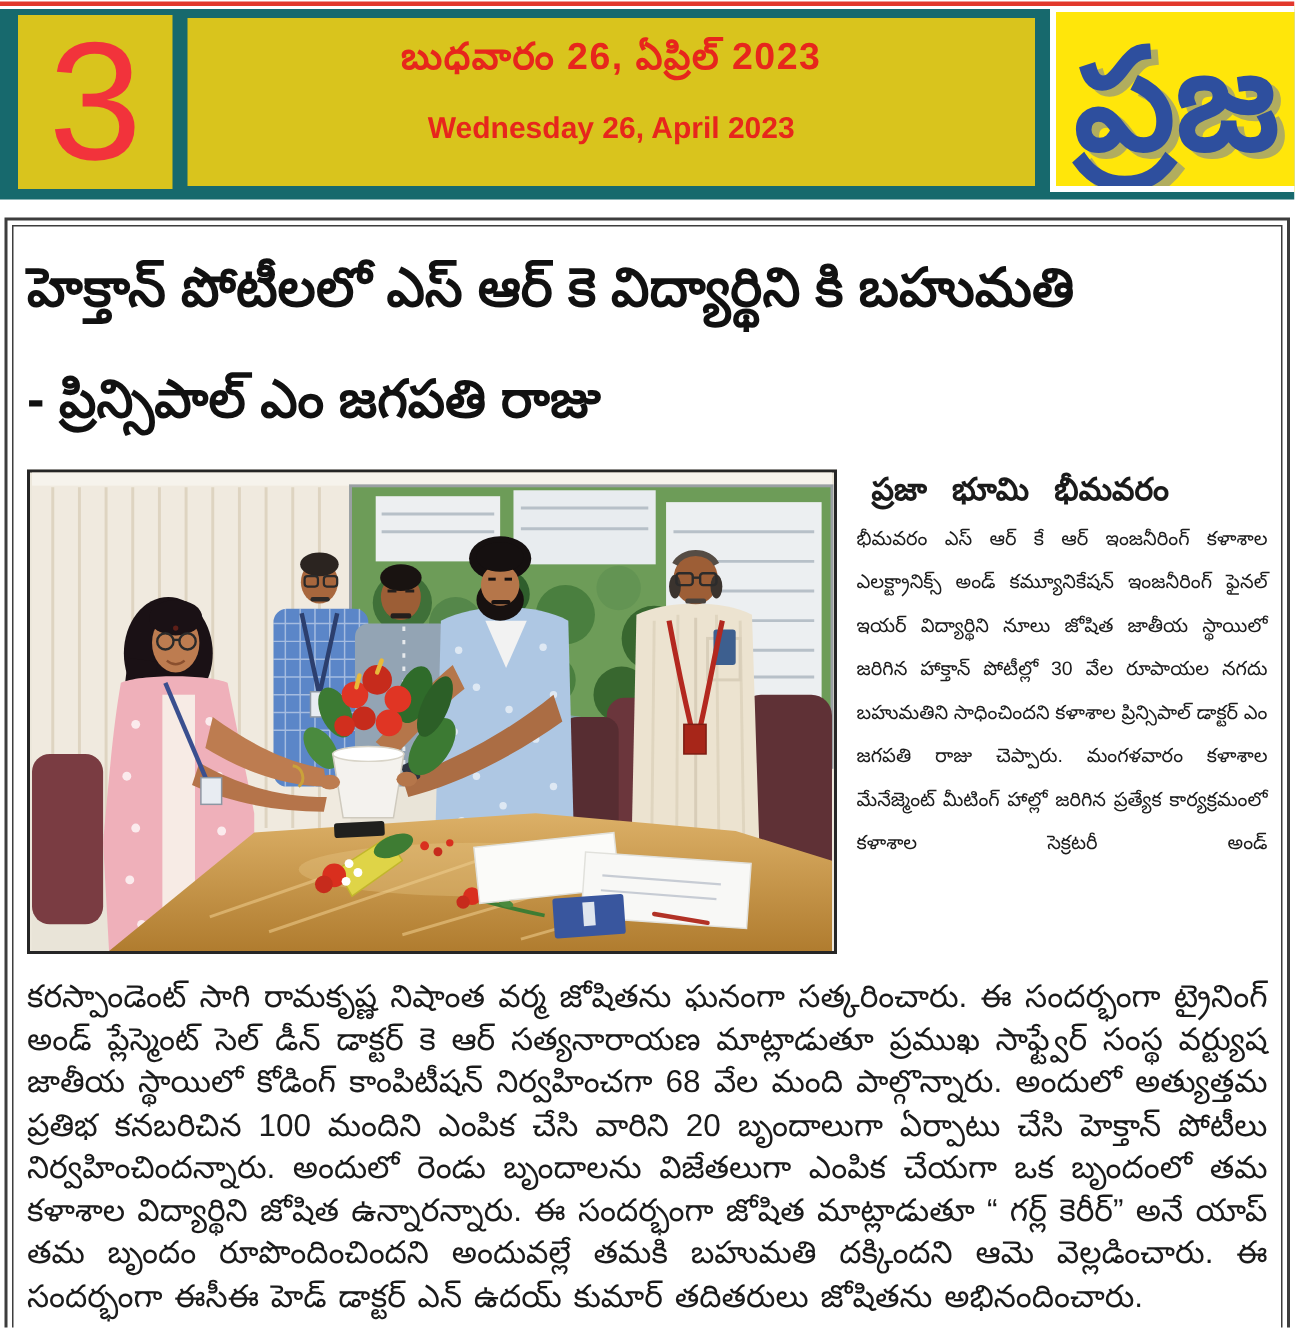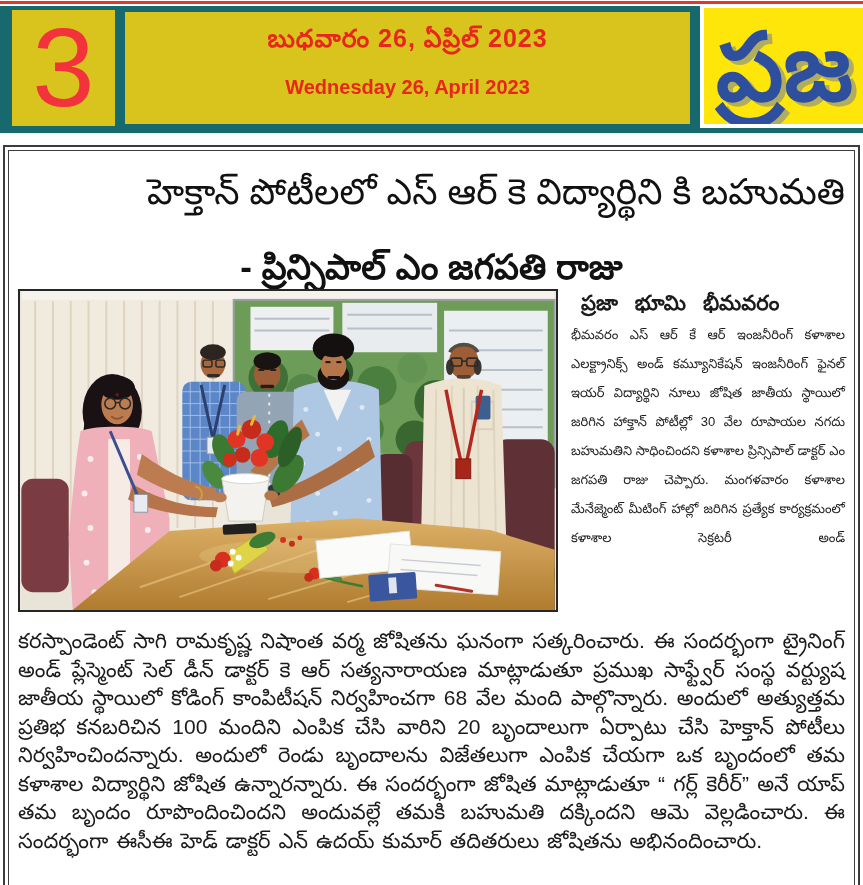--- a/index.html
+++ b/index.html
@@ -23,26 +23,26 @@
   .logo-box span { display:block; font-size:95px; font-weight:bold; color:#2e4f9e;
                    line-height:118px; margin-left:12px; white-space:nowrap;
                    text-shadow:5px 4px 0 rgba(125,135,150,.6); }
 
   
   .article-frame { position:absolute; top:145px; left:3px; width:857px; height:790px;
                    border:2px solid #3d3d3d; background:#fff; }
   .article-inner { border:1px solid #3d3d3d; margin:3px; height:782px; padding:8px 9px 0 9px;
                    overflow:hidden; }
 
-  .headline1 { text-align:right; font-weight:normal; color:#111; font-size:36px;
+  .headline1 { text-align:left; font-weight:bold; color:#111; font-size:36px;
                line-height:46px; margin-top:10px; white-space:nowrap; }
-  .headline2 { text-align:center; font-weight:bold; color:#111; font-size:35px;
+  .headline2 { font-weight:bold; color:#111; font-size:35px;
                line-height:44px; margin-top:30px; white-space:nowrap; }
 
-  .content-row { display:flex; }
+  .content-row { display:flex; margin-top:24px; }
   .photo-wrap { flex:none; width:540px; height:323px; border:2px solid #262626; background:#ece7db; }
   .photo-wrap svg { display:block; }
 
   .right-col { flex:1; margin-left:13px; color:#1b1b1b; }
   .dateline  { font-weight:bold; font-size:21px; line-height:28px; word-spacing:11px;
                padding-left:10px; margin-bottom:3px; white-space:nowrap; overflow:hidden; }
   .col-para  { font-size:13px; line-height:29px; text-align:justify; text-align-last:justify; }
 
   .body-para { margin-top:15px; font-size:21px; line-height:28.5px; color:#1b1b1b;
                text-align:justify; text-align-last:left; word-spacing:2px; }

